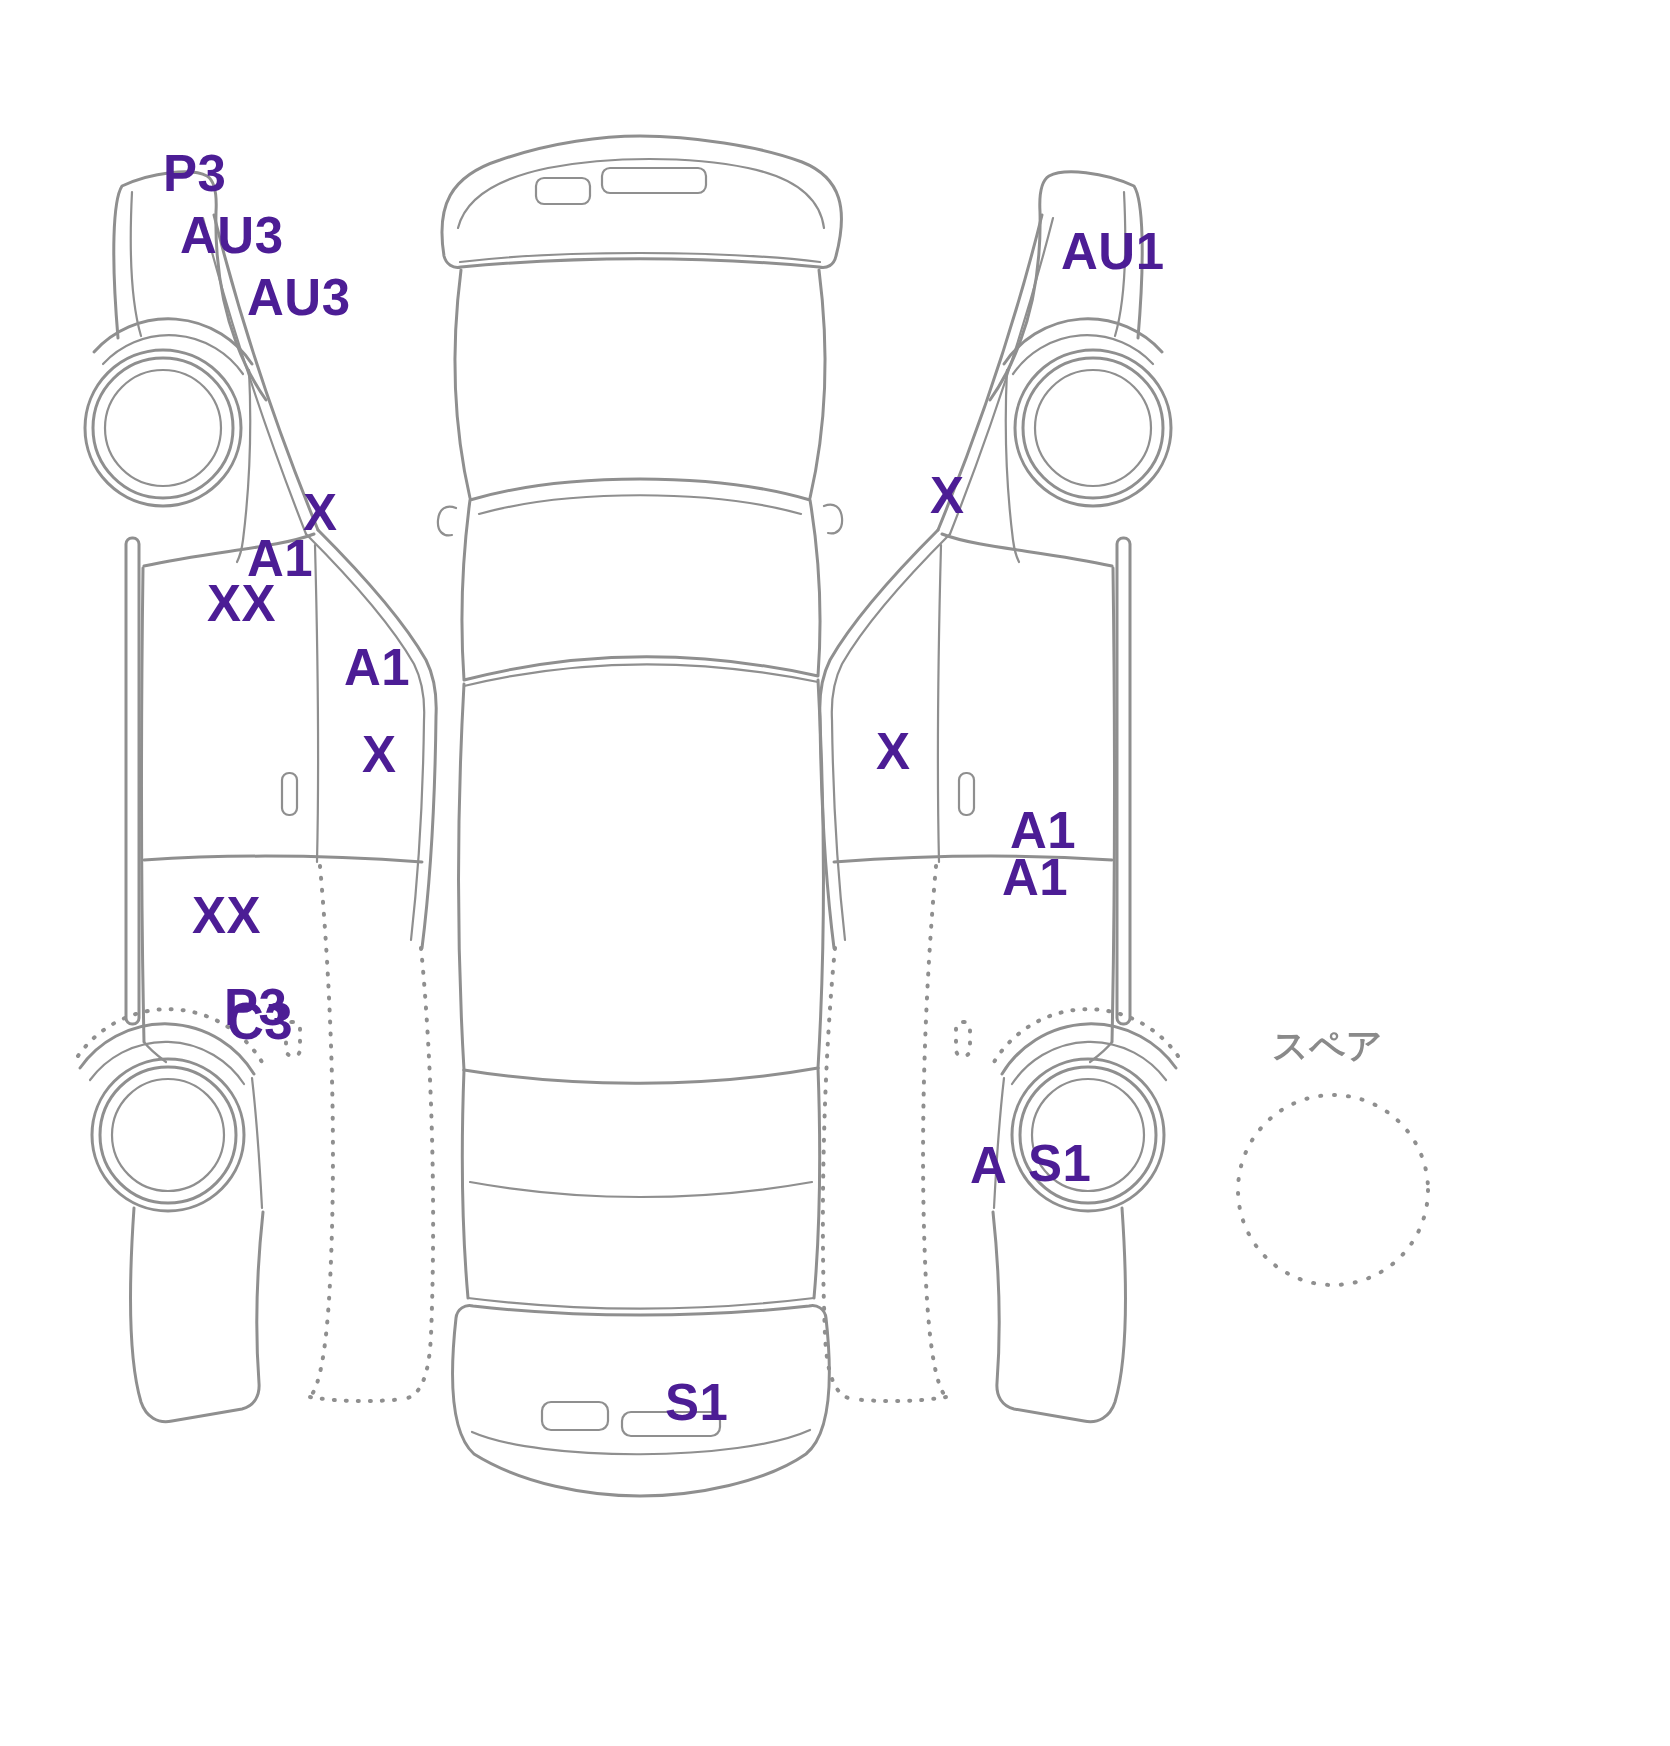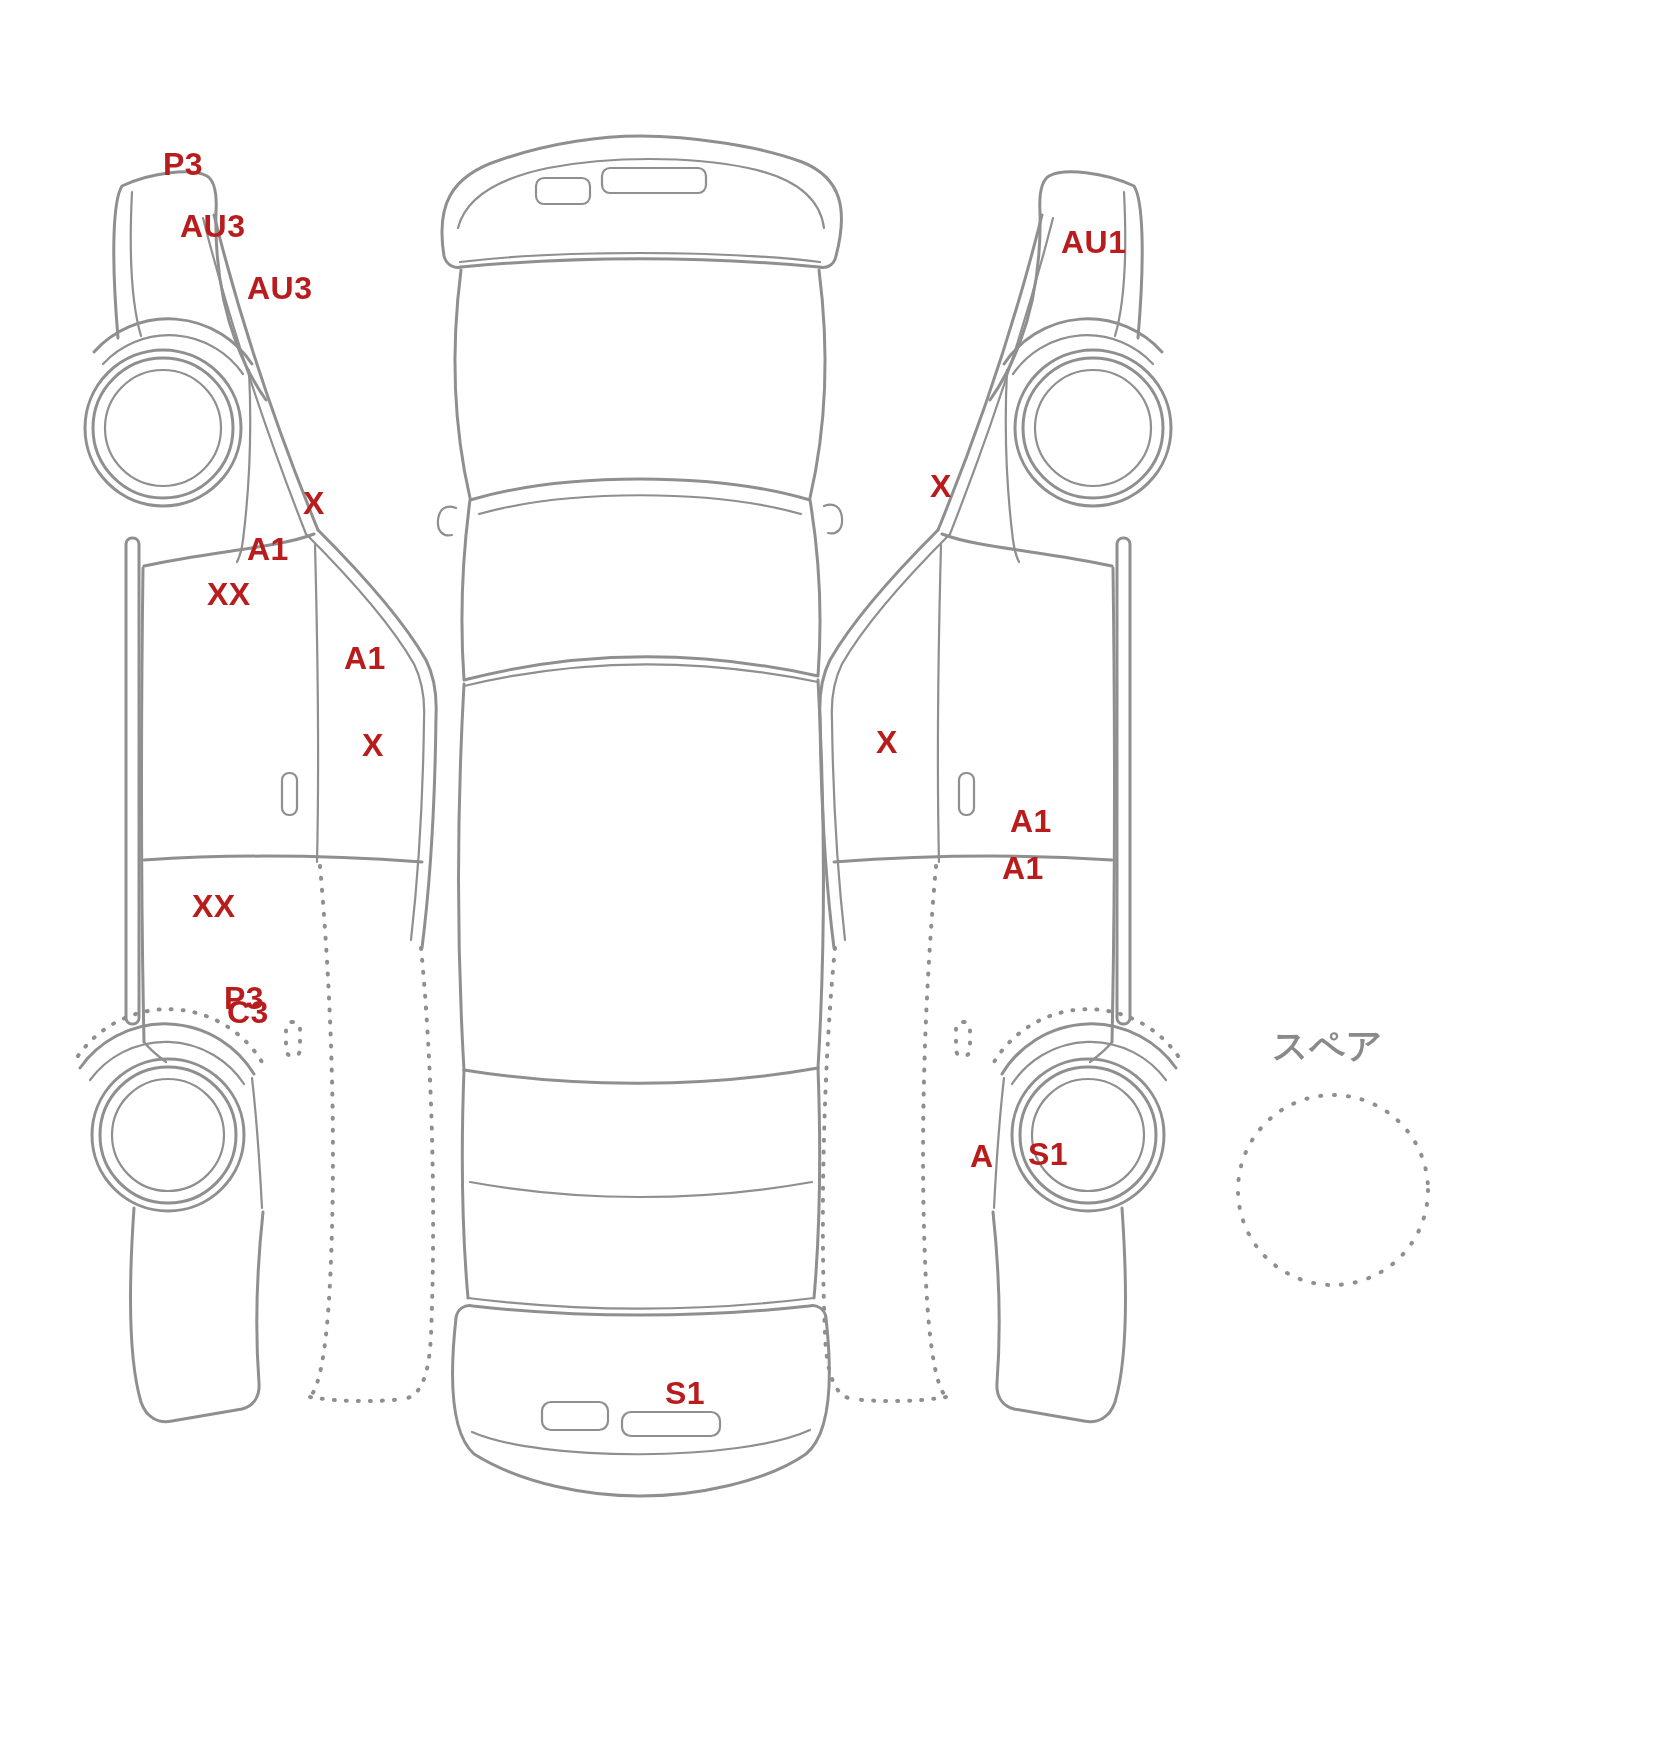--- a/index.html
+++ b/index.html
@@ -17,23 +17,23 @@
     stroke-linecap:round;stroke-linejoin:round;
   }
   .ln .thin{stroke-width:2.2;}
   .ln .dots{stroke-width:4;stroke-dasharray:1 11;}
   .ln .spare-circle{stroke-width:4;stroke-dasharray:1 13;}
   
   .code-label{
     position:absolute;
     font-family:"Liberation Sans","DejaVu Sans",sans-serif;
     font-weight:bold;
-    font-size:32px;
+    font-size:51px;
     line-height:1;
-    color:#b91c1c;
+    color:#4c1d95;
     white-space:nowrap;
     letter-spacing:0.5px;
   }
   .spare-label{
     position:absolute;
     left:1272px;top:1028px;
     font-family:"DejaVu Sans","Liberation Sans",sans-serif;
     font-weight:600;
     font-size:36px;
     line-height:1;

